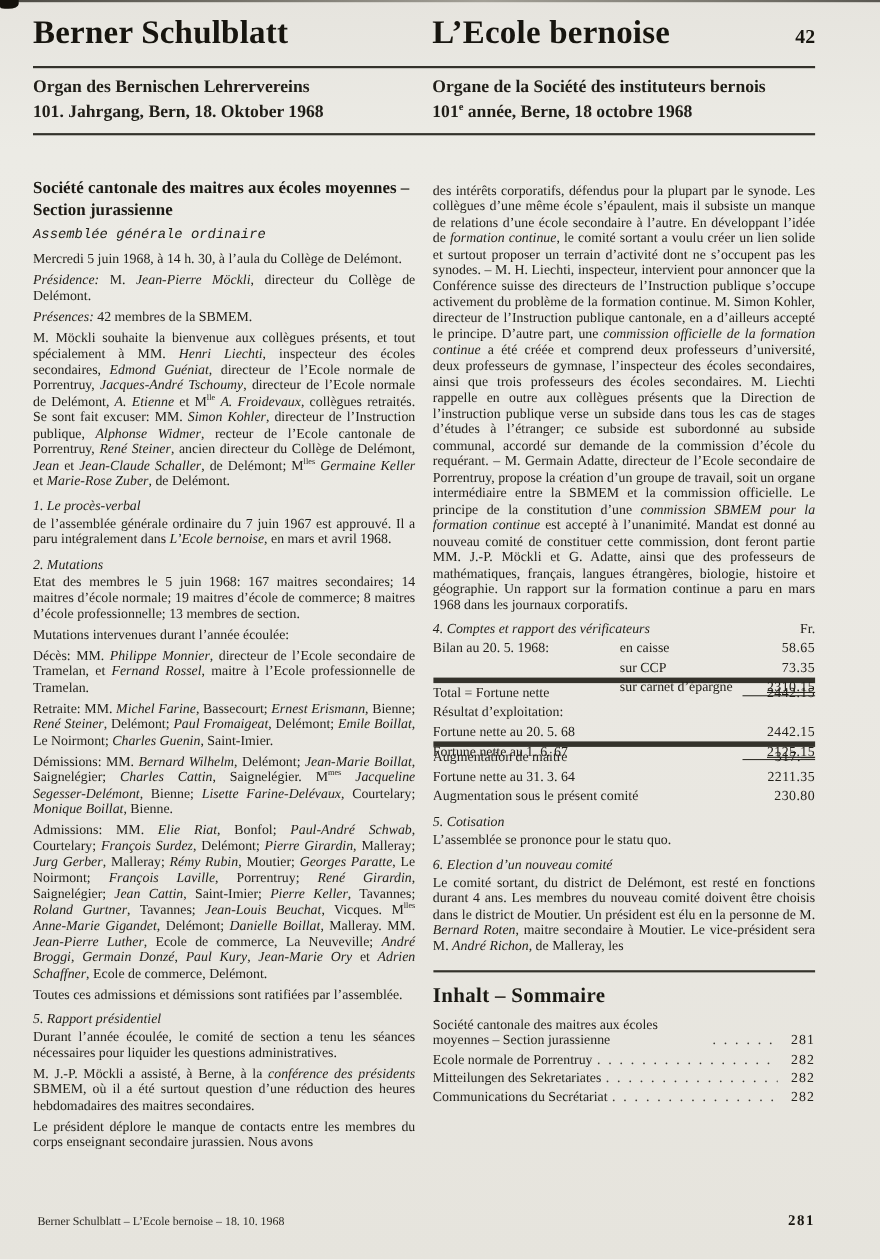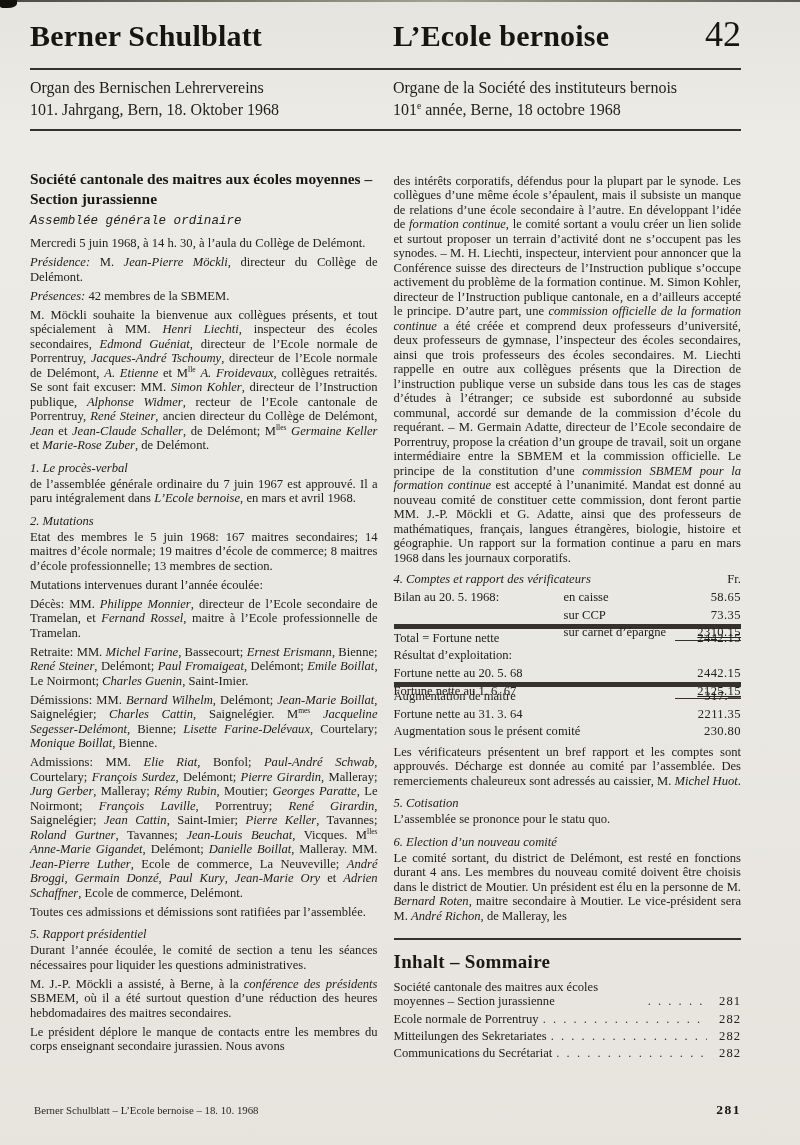--- a/index.html
+++ b/index.html
@@ -17,24 +17,24 @@
     opacity:.75;}
   .artifact-corner{position:absolute;top:0;left:0;width:17px;height:8px;background:#14120d;border-radius:0 0 55% 25%;}
 
   .content{padding:13px 59px 0 30px;}
 
   
   .mast-titles{display:flex;align-items:baseline;}
   .mt-left{width:363px;}
   .mt-right{flex:1;display:flex;justify-content:space-between;align-items:baseline;}
   .mast-title{font-size:30px;font-weight:700;letter-spacing:.2px;line-height:34px;color:#17150f;}
-  .issue-no{font-size:36px;font-weight:400;color:#17150f;}
+  .issue-no{font-size:18px;font-weight:700;color:#17150f;}
   .rule{height:2px;background:#34322b;}
   .rule.mast-top{margin-top:13px;}
-  .mast-sub{display:flex;margin-top:7px;}
+  .mast-sub{display:flex;margin-top:7px;font-weight:bold;}
   .sub-left{width:363px;}
   .sub-right{flex:1;}
   .mast-sub div{font-size:16px;line-height:21.5px;color:#201e18;}
   .rule.mast-bottom{margin-top:9px;}
   sup{font-size:60%;line-height:0;vertical-align:super;}
 
   
   .columns{display:flex;gap:16px;margin-top:38px;}
   .col{flex:1;min-width:0;font-size:12.6px;line-height:14.5px;text-align:justify;}
   .article-title{font-size:15.4px;line-height:19.8px;font-weight:700;margin:0 0 5px 0;text-align:left;color:#1b1913;}
@@ -164,21 +164,20 @@
               </div>
               <div class="acc-row">
                 <span class="acc-label">Fortune nette au 31. 3. 64</span>
                 <span class="acc-val">2211.35</span>
               </div>
               <div class="acc-row">
                 <span class="acc-label">Augmentation sous le présent comité</span>
                 <span class="acc-val">230.80</span>
               </div>
             </div>
-            <p class="para">Les vérificateurs présentent un bref rapport et les comptes sont approuvés. Décharge est donnée au comité par l’assemblée. Des remerciements chaleureux sont adressés au caissier, M. <i>Michel Huot</i>.</p>
             <p class="sec-head">5. Cotisation</p>
             <p class="para">L’assemblée se prononce pour le statu quo.</p>
             <p class="sec-head">6. Election d’un nouveau comité</p>
             <p class="para">Le comité sortant, du district de Delémont, est resté en fonctions durant 4 ans. Les membres du nouveau comité doivent être choisis dans le district de Moutier. Un président est élu en la personne de M. <i>Bernard Roten</i>, maitre secondaire à Moutier. Le vice-président sera M. <i>André Richon</i>, de Malleray, les</p>
           </div>
         <section class="sommaire">
           <div class="rule sommaire-rule"></div>
           <h2>Inhalt – Sommaire</h2>
           <div id="toc-list">
               <div class="toc-row">

